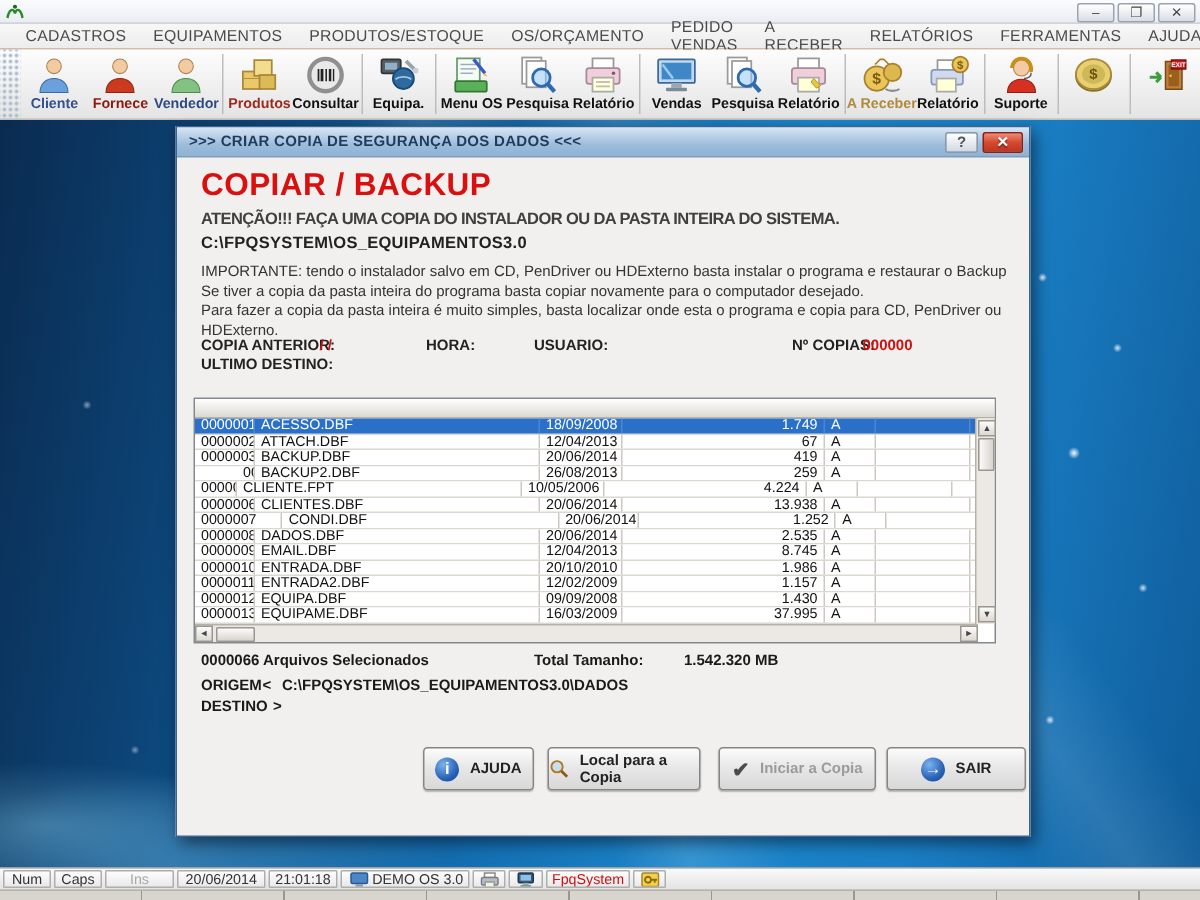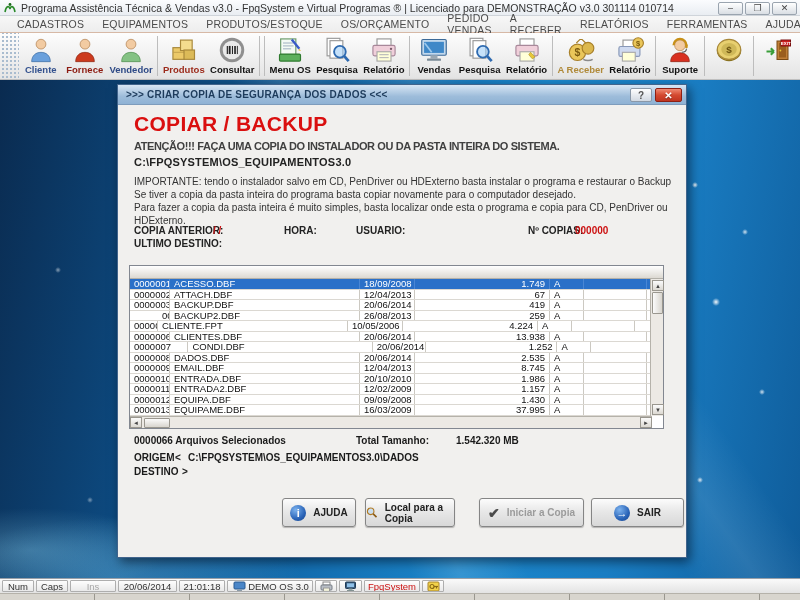--- a/index.html
+++ b/index.html
@@ -139,21 +139,20 @@
 </head>
 <body>
 
 <div id="screen">
 
   <div class="titlebar">
     <svg class="app-ico" viewBox="0 0 12 12">
       <path d="M1 10 C2 4 5 3 6 7 C7 3 10 4 11 10" stroke="#2a8a2a" stroke-width="1.6" fill="none"></path>
       <circle cx="6" cy="2.5" r="1.4" fill="#1a6a1a"></circle>
     </svg>
-    <span class="win-title">Programa Assistência Técnica &amp; Vendas v3.0 - FpqSystem e Virtual Programas ® | Licenciado para  DEMONSTRAÇÃO v3.0 301114 010714</span>
     <div class="win-controls">
       <div class="wbtn">–</div>
       <div class="wbtn">❐</div>
       <div class="wbtn">✕</div>
     </div>
   </div>
 
   <div class="menubar">
     <span class="menu-item">CADASTROS</span>
     <span class="menu-item">EQUIPAMENTOS</span>
@@ -222,20 +221,33 @@
               <line x1="14.6" y1="8.5" x2="14.6" y2="15.5" stroke-width="1.4"></line>
               <line x1="16.6" y1="8.5" x2="16.6" y2="15.5" stroke-width=".8"></line>
             </g>
           </svg>
       </span>
       <span class="tlabel" style="color: rgb(17, 17, 17);">Consultar</span>
     </div>
 
     <div class="tsep"></div>
 
+    <div class="tbtn">
+      <span class="ticon">
+        <svg viewBox="0 0 24 24">
+            <rect x="2" y="3" width="11" height="8" rx="1" fill="#555f6a" stroke="#333"></rect>
+            <rect x="4" y="5" width="7" height="4" fill="#8fb0c8"></rect>
+            <circle cx="14.5" cy="14" r="6" fill="#2e6a9e" stroke="#174a78"></circle>
+            <path d="M10 14.5c2-2 7-2 9 0" stroke="#9cc4e4" stroke-width="1" fill="none"></path>
+            <line x1="16" y1="4" x2="22" y2="10" stroke="#9aa2aa" stroke-width="2.2"></line>
+            <circle cx="21.5" cy="9.5" r="1.6" fill="#c8ced4"></circle>
+          </svg>
+      </span>
+      <span class="tlabel" style="color: rgb(17, 17, 17);">Equipa.</span>
+    </div>
 
     <div class="tsep"></div>
 
     <div class="tbtn">
       <span class="ticon">
         <svg viewBox="0 0 24 24">
             <rect x="4" y="2.5" width="13" height="16" fill="#f4faf4" stroke="#6a9a6a"></rect>
             <line x1="6" y1="6" x2="15" y2="6" stroke="#9ab" stroke-width=".8"></line>
             <line x1="6" y1="8.5" x2="15" y2="8.5" stroke="#9ab" stroke-width=".8"></line>
             <line x1="6" y1="11" x2="13" y2="11" stroke="#9ab" stroke-width=".8"></line>
@@ -541,21 +553,21 @@
     <span class="sum" style="left:16px;top:367px">ORIGEM</span>
     <span class="sum" style="left:57px;top:367px">&lt;</span>
     <span class="sum red" style="left:70px;top:367px">C:\FPQSYSTEM\OS_EQUIPAMENTOS3.0\DADOS</span>
     <span class="sum" style="left:16px;top:381px">DESTINO</span>
     <span class="sum" style="left:64px;top:381px">&gt;</span>
 
     <div class="dbtn" style="left:164px;width:74px">
       <span class="sphere">i</span>
       <span>AJUDA</span>
     </div>
-    <div class="dbtn" style="left:247px;width:90px">
+    <div class="dbtn" style="left:247px;width:102px">
       <svg width="15" height="15" viewBox="0 0 15 15">
           <circle cx="6" cy="6" r="4.2" fill="rgba(180,215,245,.6)" stroke="#b07820" stroke-width="1.4"></circle>
           <line x1="9.2" y1="9.2" x2="13.5" y2="13.5" stroke="#8a5a14" stroke-width="2"></line>
         </svg>
       <span>Local para a Copia</span>
     </div>
     <div class="dbtn disabled" style="left:361px;width:105px">
       <span class="checkglyph">✔</span>
       <span>Iniciar a Copia</span>
     </div>

